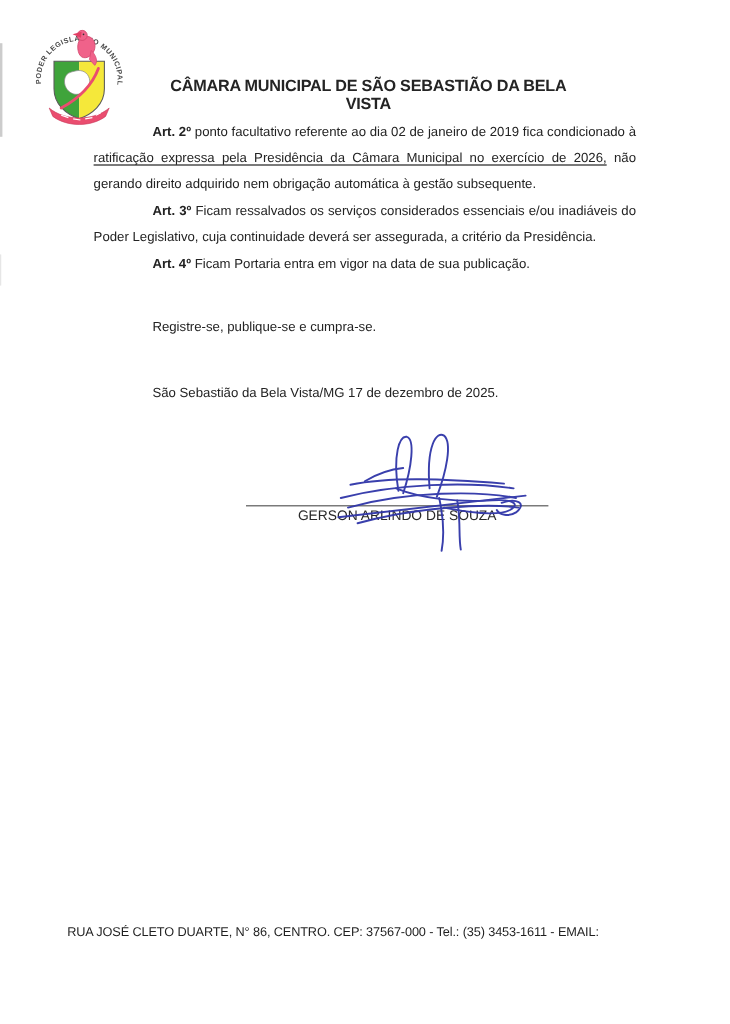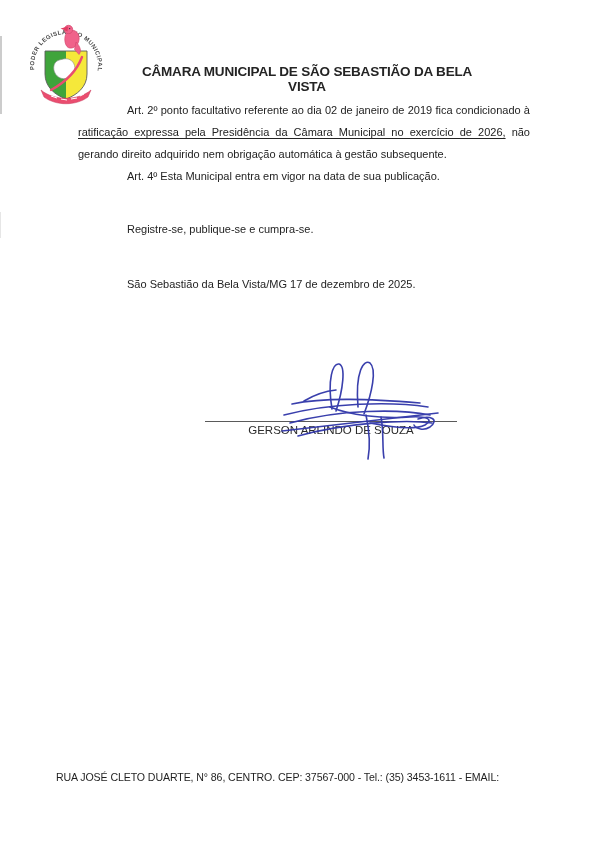--- a/index.html
+++ b/index.html
@@ -41,21 +41,21 @@
   }
   
   .text-block {
     position: absolute; left: 78px; top: 99px; width: 452px;
     font-size: 11px; line-height: 22px; color: #232323;
   }
   .text-block p {
     text-align: justify;
     text-indent: 49px;
   }
-  .b { font-weight: normal; }
+  .b { font-weight: bold; }
   .u { text-decoration: underline; text-underline-offset: 2px; }
   .closing { margin-top: 31px; text-align: left; }
   .dateline { margin-top: 33px; text-align: center; }
   
   .sig-line {
     position: absolute; left: 205px; top: 421px; width: 252px;
     border-top: 1px solid #5a5a5a; height: 0;
   }
   .sig-name {
     position: absolute; left: 185px; top: 424px; width: 292px;
@@ -122,21 +122,22 @@
     <g>
       <path d="M17,74 C30,85 54,85 67,74 L64,81 C52,90 32,90 20,81 Z" fill="#ea4d6f" stroke="#c93b5c" stroke-width="0.5"></path>
       <path d="M27,80 L33,82 M37,83 L43,84 M47,83 L53,82 M56,80 L60,78" stroke="#ffffff" stroke-width="1" fill="none"></path>
     </g>
   </svg>
 
   <div class="doc-title">CÂMARA MUNICIPAL DE SÃO SEBASTIÃO DA BELA VISTA</div>
 
   <div class="text-block">
     <p><span class="b">Art. 2º</span><span> ponto facultativo referente ao dia 02 de janeiro de 2019 fica condicionado à </span><span class="u">ratificação expressa pela Presidência da Câmara Municipal no exercício de 2026,</span><span> não gerando direito adquirido nem obrigação automática à gestão subsequente.</span></p>
-    <p><span class="b">Art. 4º</span><span> Esta Municipal entra em vigor na data de sua publicação.</span></p>
+    <p><span class="b">Art. 3º</span><span> Ficam ressalvados os serviços considerados essenciais e/ou inadiáveis do Poder Legislativo, cuja continuidade deverá ser assegurada, a critério da Presidência.</span></p>
+    <p><span class="b">Art. 4º</span><span> Ficam Portaria entra em vigor na data de sua publicação.</span></p>
     <p class="closing">Registre-se, publique-se e cumpra-se.</p>
     <p class="dateline">São Sebastião da Bela Vista/MG 17 de dezembro de 2025.</p>
   </div>
 
   <div class="sig-line"></div>
   <div class="sig-name">GERSON ARLINDO DE SOUZA</div>
 
   <svg class="sig-scribble" viewBox="0 0 190 108">
     <g fill="none" stroke="#2f35a8" stroke-width="1.6" stroke-linecap="round" opacity="0.95">
       <path d="M62,52 C57,22 63,6 69,7 C76,9 73,33 66,54"></path>

